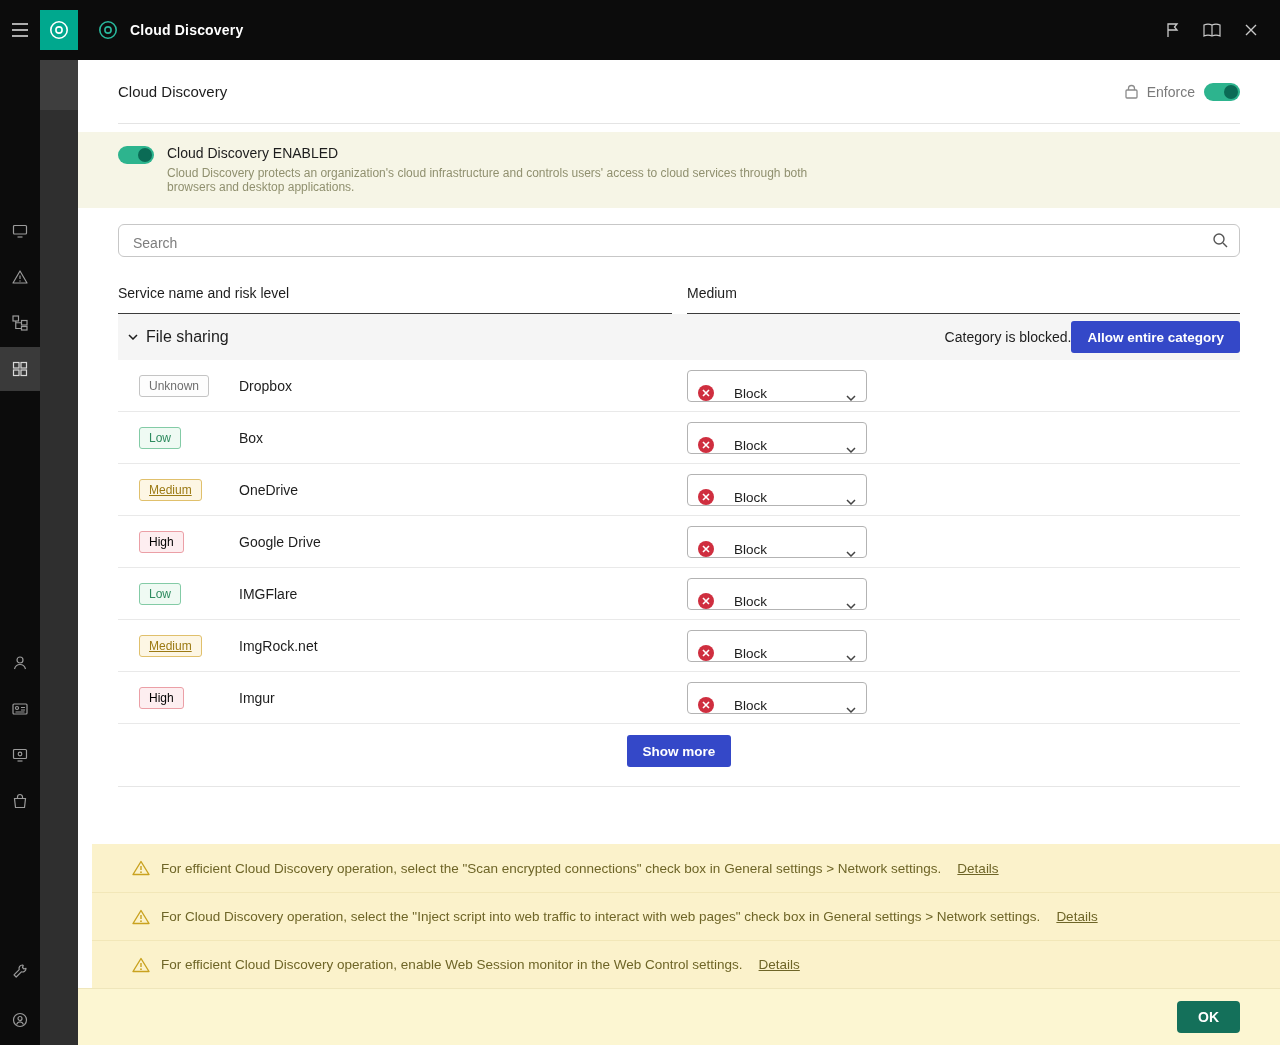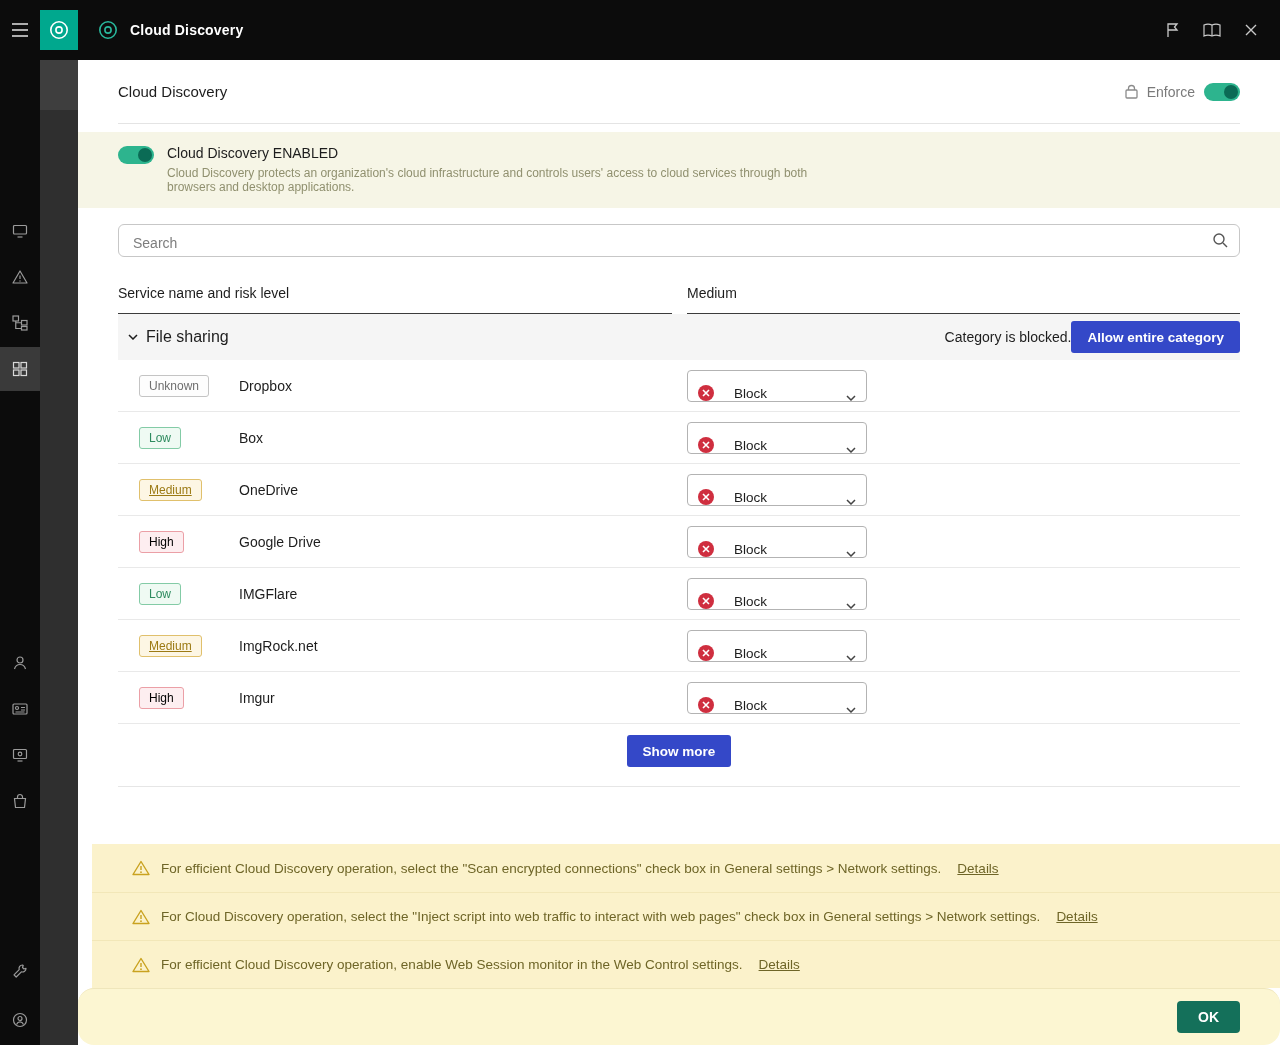--- a/index.html
+++ b/index.html
@@ -73,21 +73,21 @@
   .dd-label { font-size:13.5px; color:#1d1d1d; }
   .dd-chev { margin-left:auto; color:#444; display:flex; }
 
   .more-row { border-bottom:1px solid #e6e6e6; display:flex; justify-content:center; padding:11px 0 19px; }
 
   .bottom { margin-top:auto; flex-shrink:0; }
   .warning { height:48px; background:var(--warning-bg,#fbf2cb); display:flex; align-items:center; gap:11px; padding:0 40px; border-top:1px solid #f2e7b8; font-size:13.5px; color:#6e6527;margin-left:14px; }
   .warning:first-child { border-top:none; }
   .warn-ico { flex-shrink:0; display:flex; }
   .warn-link { color:#6e6527; text-decoration:underline; margin-left:5px; cursor:pointer; white-space:nowrap; }
-  .footer { height:57px; background:var(--footer-bg,#fcf6d2); display:flex; align-items:center; justify-content:flex-end; padding:0 40px; border-top:1px solid #efe6bb;border-radius:16px; }
+  .footer { height:57px; background:var(--footer-bg,#fcf6d2); display:flex; align-items:center; justify-content:flex-end; padding:0 40px; border-top:1px solid #efe6bb; }
   .btn-ok { background:var(--ok-green,#14705a); color:#fff; font-weight:bold; font-size:14px; border:none; border-radius:4px; height:32px; min-width:63px; padding:0 20px; cursor:pointer; font-family:inherit; }
 </style>
 </head>
 <body>
 
 <div class="app">
 
   <div class="rail">
     <div class="rail-burger">
       <svg width="18" height="14" viewBox="0 0 18 14">

